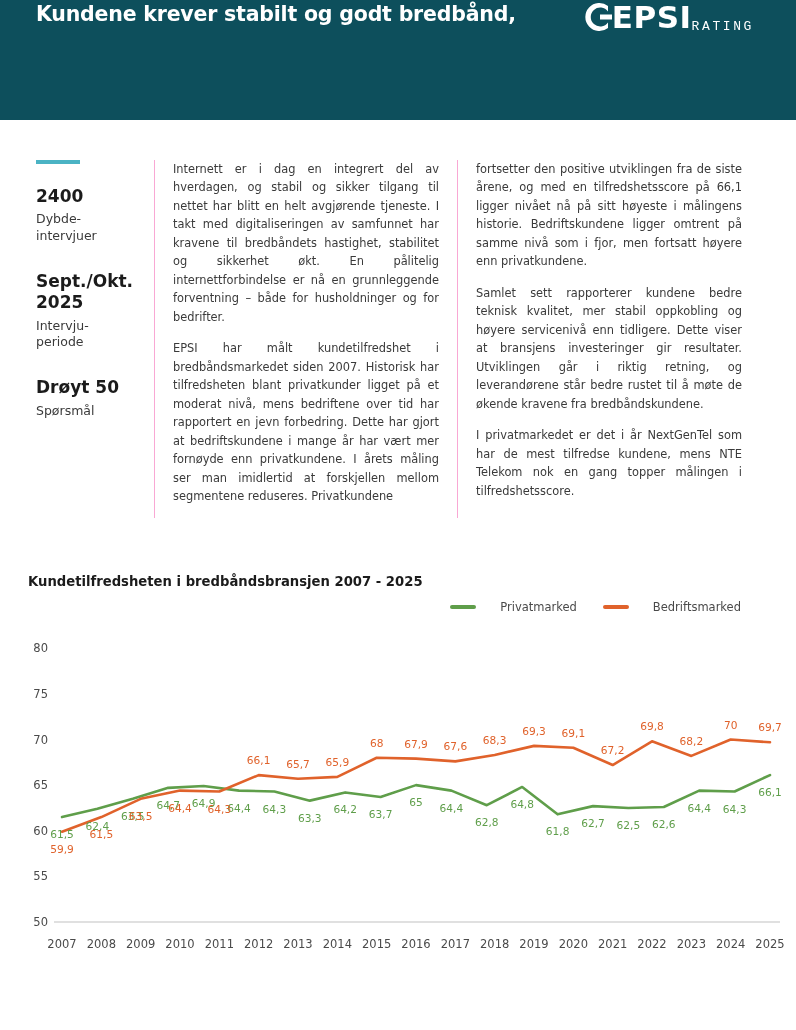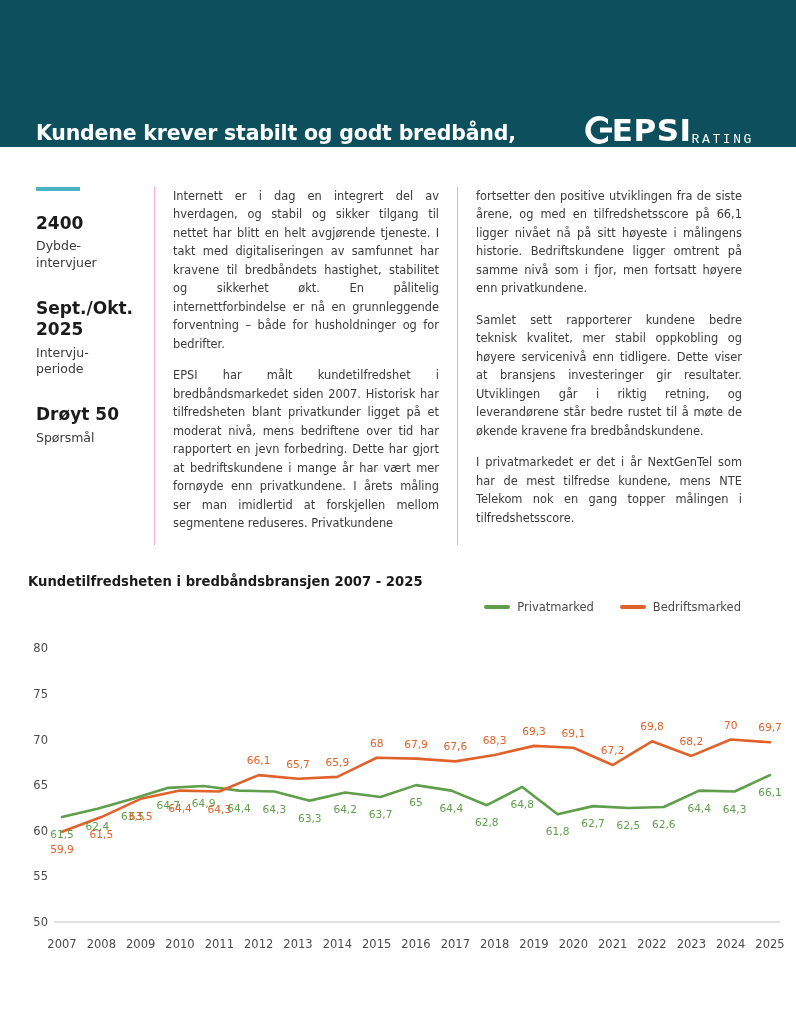--- a/index.html
+++ b/index.html
@@ -12,24 +12,24 @@
     background: #ffffff;
     font-family: "DejaVu Sans", sans-serif;
     color: #2b2b2b;
     position: relative;
     overflow: hidden;
   }
 
   
   .header {
     background: #0d4f5c;
-    height: 147px;
+    height: 120px;
     padding: 0 36px;
     display: flex;
-    align-items: flex-end;
+    align-items: flex-start;
     justify-content: space-between;
     box-sizing: border-box;
   }
   .header-title {
     color: #ffffff;
     font-size: 20.5px;
     font-weight: bold;
     line-height: 1.38;
     letter-spacing: -0.2px;
     max-width: 570px;
@@ -125,21 +125,21 @@
     position: absolute;
     right: 55px;
     top: 44px;
     display: flex;
     gap: 26px;
     align-items: center;
   }
   .legend-item {
     display: flex;
     align-items: center;
-    gap: 7px;
+    gap: 24px;
     font-size: 11.5px;
     color: #4a4a4a;
   }
   .legend-swatch {
     width: 26px;
     height: 4px;
     border-radius: 2px;
     display: inline-block;
   }
   .chart-area {

